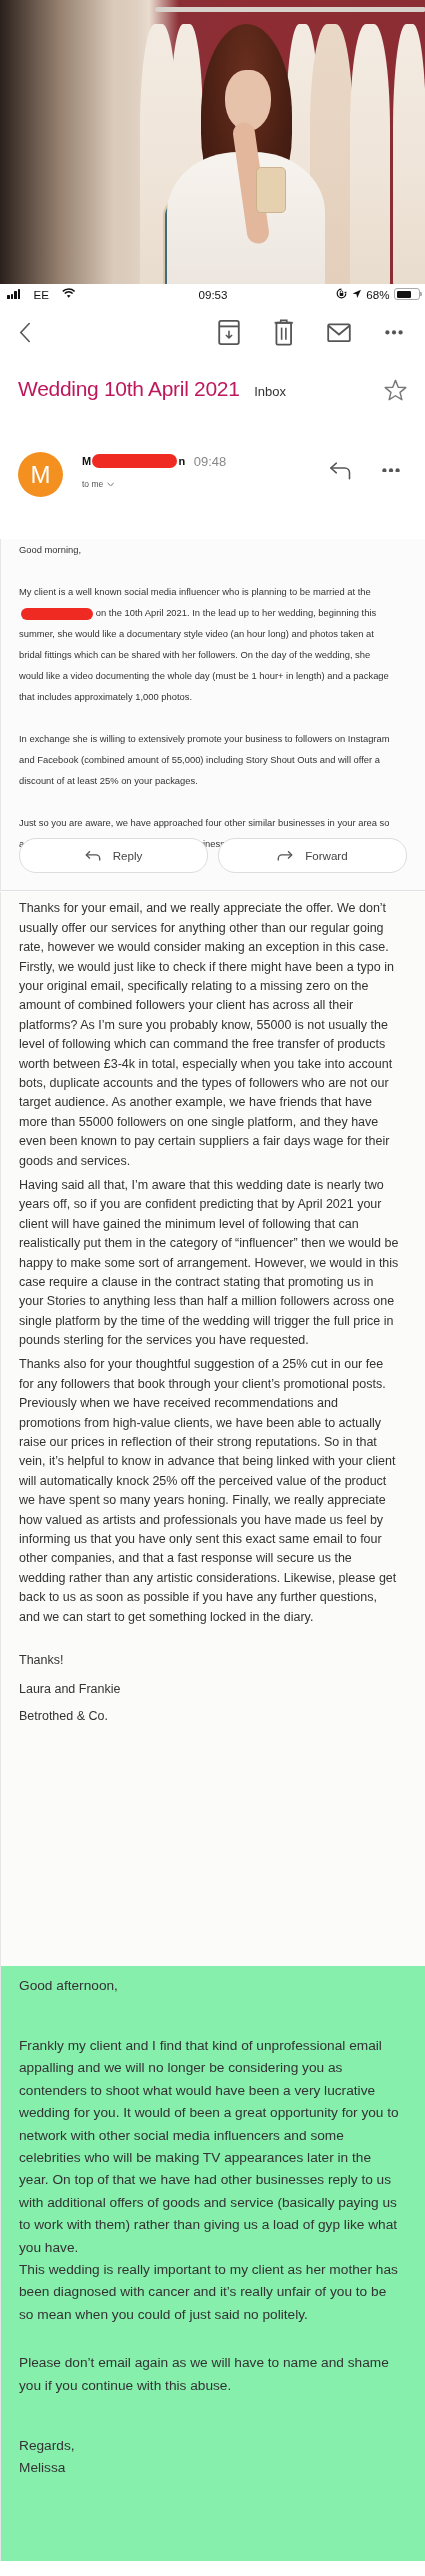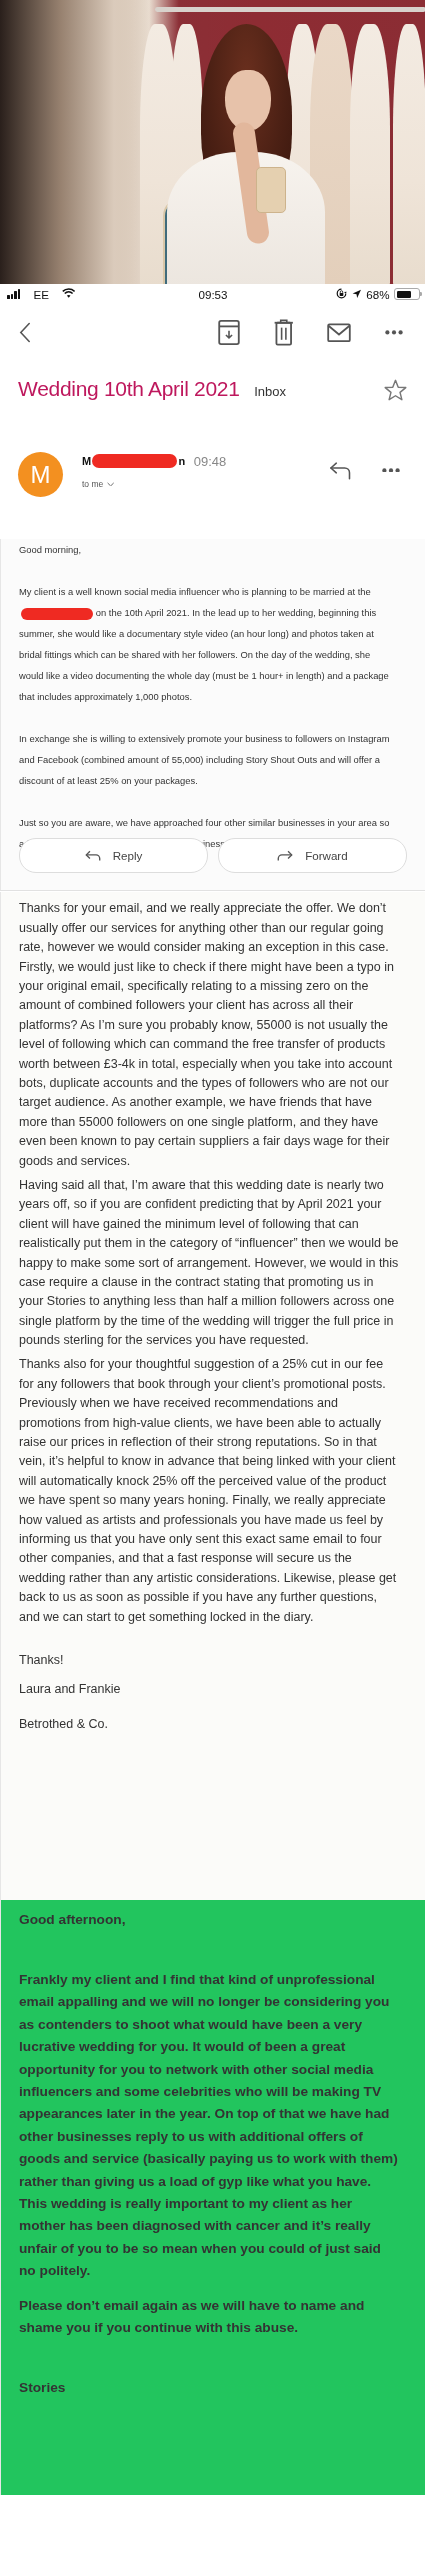--- a/index.html
+++ b/index.html
@@ -62,24 +62,24 @@
   .actions { position:absolute; left:18px; top:299px; width:388px; display:flex; gap:9.7px; }
   .act-btn { flex:1; height:35px; border:0.6px solid #ddd; border-radius:17px; background:#fff; display:flex; align-items:center; justify-content:center; gap:12px; font-size:11.6px; color:#444; cursor:pointer; }
 
   .sep { position:absolute; left:0; width:426px; height:1.2px; background:#e1e1e1; }
 
   .msg2 { top:892px; height:1089px; background:#fbfbf9; }
   .msg2 .body { position:absolute; left:18px; top:7.3px; width:380px; font-size:12.5px; line-height:19.4px; }
   .msg2 .body p { margin-bottom:4.9px; }
   .msg2 .body p.gap { margin-bottom:24px; }
 
-  .msg3 { top:1900px; height:595px; background:#22c55e;font-weight:bold; }
+  .msg3 { top:1966px; height:595px; background:#86efac; }
   .msg3 .body { position:absolute; left:18px; top:8.5px; width:380px; font-size:13.7px; line-height:22.4px; }
   .msg3 .body p { margin-bottom:0; }
-  .msg3 .body p.gap { margin-bottom:12px; }
+  .msg3 .body p.gap { margin-bottom:26px; }
   .msg3 .body p.gap2 { margin-bottom:38px; }
 </style>
 </head>
 <body>
 
 <div class="hero" role="img" aria-label="Bride in a white gown sitting in a bridal shop looking at her phone, rows of wedding dresses on a rail behind her">
   <div class="blur-left"></div>
   <div class="rail"></div>
   <div class="dress" style="left:140px;width:37px;"></div>
   <div class="dress" style="left:170px;width:33px;"></div>
@@ -236,29 +236,30 @@
 </div>
 
 <div class="sep" style="top:890px;"></div>
 
 <div class="msg msg2">
   <div class="body">
     <p>Thanks for your email, and we really appreciate the offer. We don’t usually offer our services for anything other than our regular going rate, however we would consider making an exception in this case. Firstly, we would just like to check if there might have been a typo in your original email, specifically relating to a missing zero on the amount of combined followers your client has across all their platforms? As I’m sure you probably know, 55000 is not usually the level of following which can command the free transfer of products worth between £3-4k in total, especially when you take into account bots, duplicate accounts and the types of followers who are not our target audience. As another example, we have friends that have more than 55000 followers on one single platform, and they have even been known to pay certain suppliers a fair days wage for their goods and services.</p>
     <p>Having said all that, I’m aware that this wedding date is nearly two years off, so if you are confident predicting that by April 2021 your client will have gained the minimum level of following that can realistically put them in the category of “influencer” then we would be happy to make some sort of arrangement. However, we would in this case require a clause in the contract stating that promoting us in your Stories to anything less than half a million followers across one single platform by the time of the wedding will trigger the full price in pounds sterling for the services you have requested.</p>
     <p class="gap">Thanks also for your thoughtful suggestion of a 25% cut in our fee for any followers that book through your client’s promotional posts. Previously when we have received recommendations and promotions from high-value clients, we have been able to actually raise our prices in reflection of their strong reputations. So in that vein, it’s helpful to know in advance that being linked with your client will automatically knock 25% off the perceived value of the product we have spent so many years honing. Finally, we really appreciate how valued as artists and professionals you have made us feel by informing us that you have only sent this exact same email to four other companies, and that a fast response will secure us the wedding rather than any artistic considerations. Likewise, please get back to us as soon as possible if you have any further questions, and we can start to get something locked in the diary.</p>
     <p style="margin-bottom:9px">Thanks!</p>
-    <p style="margin-bottom:16px">Laura and Frankie</p>
+    <p style="margin-bottom:8px">Laura and Frankie</p>
     <p style="margin-bottom:4px">Betrothed &amp; Co.</p>
   </div>
 </div>
 
 <div class="sep" style="top:1980px;"></div>
 
 <div class="msg msg3">
   <div class="body">
     <p class="gap2">Good afternoon,</p>
     <p>Frankly my client and I find that kind of unprofessional email appalling and we will no longer be considering you as contenders to shoot what would have been a very lucrative wedding for you. It would of been a great opportunity for you to network with other social media influencers and some celebrities who will be making TV appearances later in the year. On top of that we have had other businesses reply to us with additional offers of goods and service (basically paying us to work with them) rather than giving us a load of gyp like what you have.</p>
     <p class="gap">This wedding is really important to my client as her mother has been diagnosed with cancer and it’s really unfair of you to be so mean when you could of just said no politely.</p>
     <p class="gap2">Please don’t email again as we will have to name and shame you if you continue with this abuse.</p>
-    <p>Stories</p>
+    <p>Regards,</p>
+    <p>Melissa</p>
   </div>
 </div>
 
 
 </body></html>

